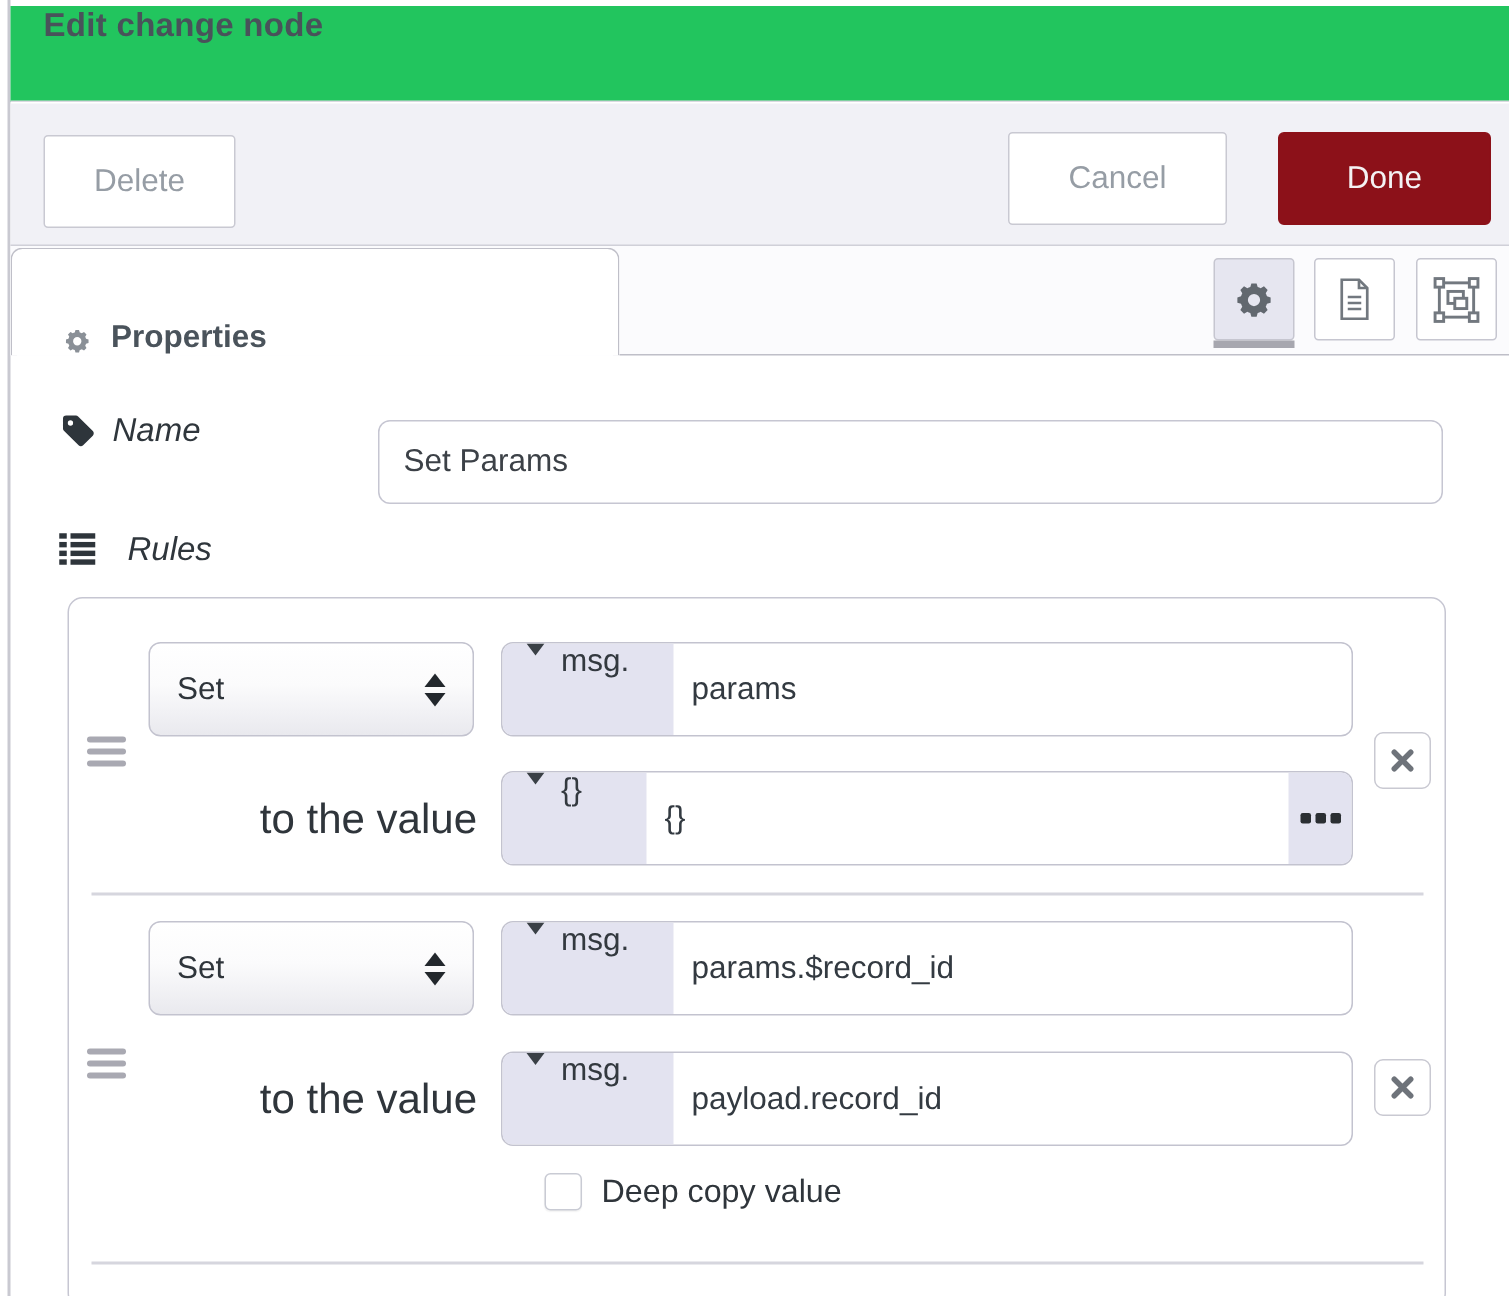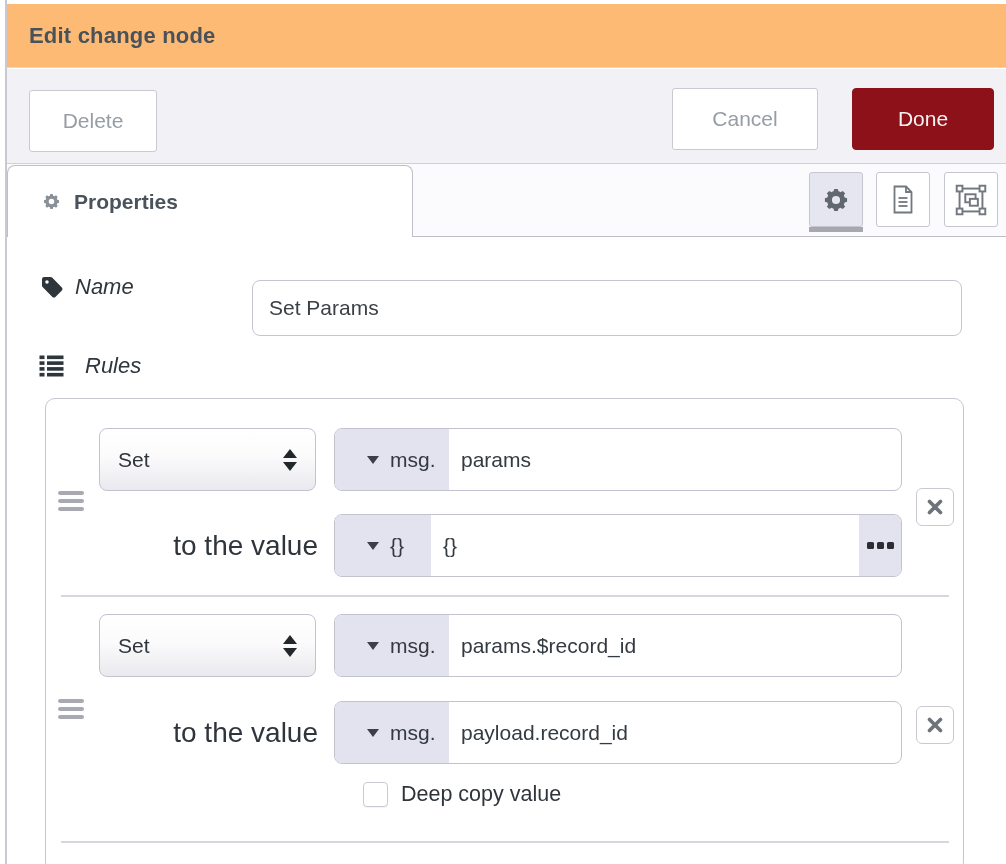--- a/index.html
+++ b/index.html
@@ -7,41 +7,41 @@
     width:1006px;height:864px;position:relative;background:#fff;
     font-family:"Liberation Sans","DejaVu Sans",sans-serif;
     -webkit-font-smoothing:antialiased;
   }
   .abs{position:absolute;}
 
   
   #left-edge{left:5px;top:0;width:2px;height:864px;background:#c9c9d1;}
 
   
-  #header{left:7px;top:4px;width:999px;height:64px;background:#fdba74;
-    border-bottom:1px solid #d9d9e0;display:flex;align-items:center;padding-left:22px;box-sizing:border-box;}
+  #header{left:7px;top:4px;width:999px;height:64px;background:#22c55e;
+    border-bottom:1px solid #d9d9e0;display:flex;align-items:flex-start;padding-left:22px;box-sizing:border-box;}
   #header .title{font-size:22px;font-weight:bold;color:#49525a;letter-spacing:.2px;}
 
   
   #button-bar{left:7px;top:69px;width:999px;height:95px;background:#f1f1f6;
     border-bottom:1px solid #d0d0d8;box-sizing:border-box;}
   .btn{display:flex;align-items:center;justify-content:center;font-size:21px;
     box-sizing:border-box;cursor:default;}
   .btn-secondary{background:#fff;border:1px solid #c9c9d2;border-radius:3px;color:#969da5;}
   .btn-primary{background:#8c1119;border:1px solid #8c1119;border-radius:4px;color:#f4f2f3;}
   #delete-btn{left:22px;top:21px;width:128px;height:62px;}
   #cancel-btn{left:665px;top:19px;width:146px;height:62px;}
   #done-btn{left:845px;top:19px;width:142px;height:62px;}
 
   
   #tab-row{left:7px;top:164px;width:999px;height:73px;background:#fbfbfd;}
   #tab-row-border{left:406px;top:71.5px;width:593px;height:1.5px;background:#bfbfc8;}
   #tab-properties{left:0;top:1px;width:406px;height:72px;background:#fff;
     border:1.5px solid #bfbfc8;border-bottom:none;border-radius:8px 8px 0 0;
-    display:flex;align-items:center;gap:13px;padding-left:34px;box-sizing:border-box;}
+    display:flex;align-items:flex-end;gap:13px;padding-left:34px;box-sizing:border-box;}
   #tab-properties .tab-label{font-size:21px;font-weight:bold;color:#4a535b;}
   .icon-btn{width:54px;height:55px;background:#fff;border:1.5px solid #c6c6d0;border-radius:3px;
     display:flex;align-items:center;justify-content:center;color:#72787f;box-sizing:border-box;}
   .icon-btn.active{background:#e6e6f0;}
   #icon-btn-gear{left:802px;top:8px;}
   #icon-btn-doc{left:869px;top:8px;}
   #icon-btn-group{left:937px;top:8px;}
   #active-underline{left:802px;top:63px;width:54px;height:5px;background:#a7a7af;}
 
   
@@ -64,21 +64,21 @@
     display:flex;align-items:center;padding:0 18px;box-sizing:border-box;
     font-size:21px;color:#2f353b;box-shadow:inset 0 1px 0 #fff;}
   .select-arrows{margin-left:auto;display:flex;flex-direction:column;gap:4px;align-items:center;}
   .tri-up{width:0;height:0;border-left:7px solid transparent;border-right:7px solid transparent;
     border-bottom:9px solid #22272c;}
   .tri-down{width:0;height:0;border-left:7px solid transparent;border-right:7px solid transparent;
     border-top:9px solid #22272c;}
 
   .typed-input{position:absolute;width:568px;height:63px;border:1px solid #c3c3cf;border-radius:8px;
     background:#fff;display:flex;overflow:hidden;box-sizing:border-box;}
-  .ti-prefix{background:#e3e3f0;display:flex;align-items:center;gap:11px;padding-left:32px;
+  .ti-prefix{background:#e3e3f0;display:flex;align-items:flex-start;gap:11px;padding-left:16px;
     font-size:21px;color:#33393f;flex:none;box-sizing:border-box;}
   .ti-caret{width:0;height:0;border-left:6px solid transparent;border-right:6px solid transparent;
     border-top:8px solid #3a4046;flex:none;}
   .ti-field{flex:1;border:none;outline:none;font-size:21px;color:#333a41;padding:0 0 0 12px;
     min-width:0;font-family:"Liberation Sans","DejaVu Sans",sans-serif;background:transparent;}
   .ti-expand{width:42px;background:#e3e3f0;display:flex;align-items:center;justify-content:center;
     gap:3px;flex:none;}
   .ti-expand .dot{width:7px;height:7px;background:#2b2f33;border-radius:1.5px;}
 
   .to-value-label{position:absolute;width:182px;height:63px;display:flex;align-items:center;

